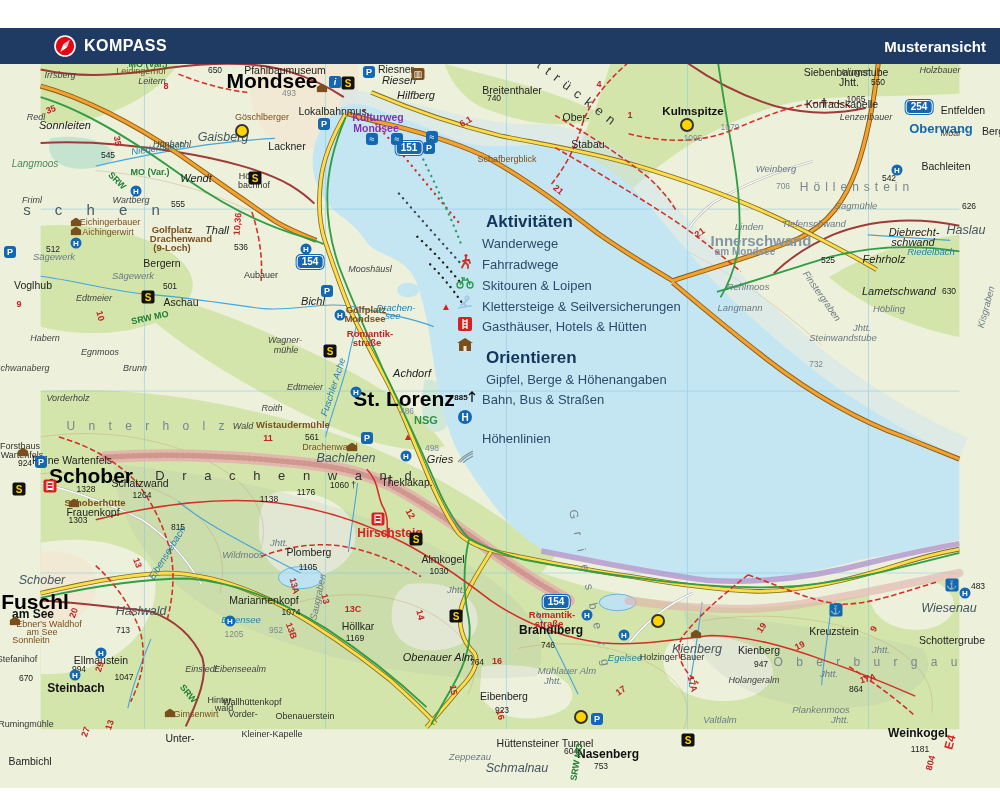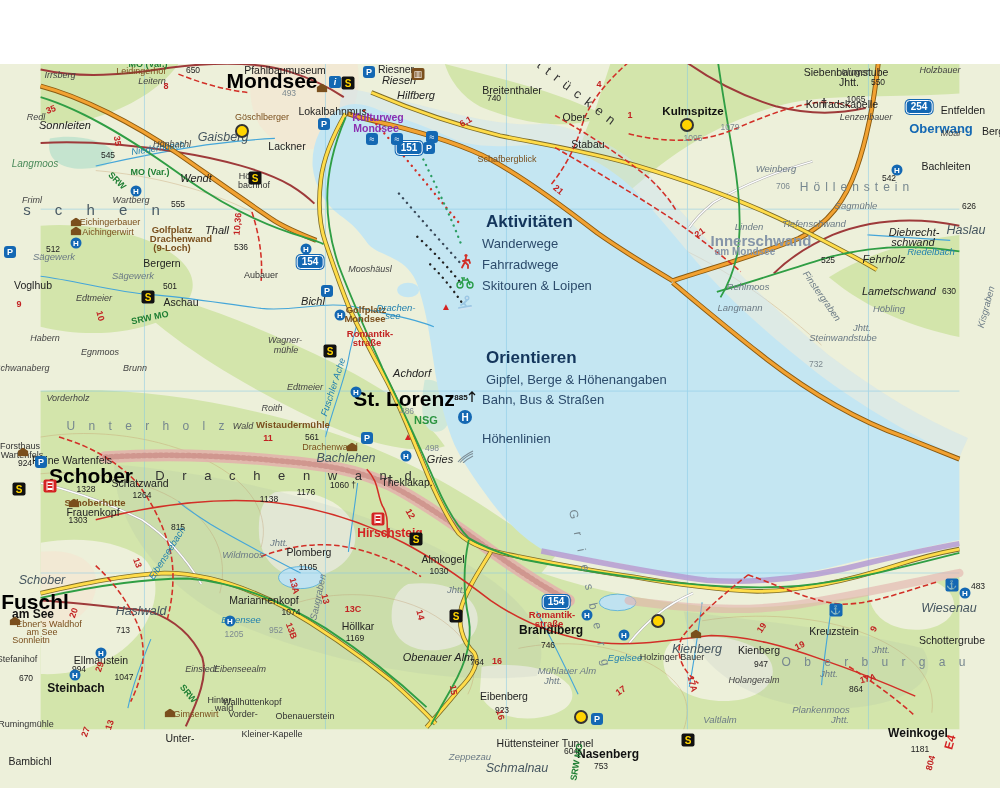--- a/index.html
+++ b/index.html
@@ -70,20 +70,31 @@
   .leg-txt{font-size:13px;color:#2c4b6b;white-space:nowrap;}
   .badge-h{width:14px;height:14px;background:#1468b3;color:#fff;border-radius:50%;
     font-size:10px;font-weight:bold;display:flex;align-items:center;justify-content:center;}
   .badge-885{font-size:8px;font-weight:bold;color:#111;display:flex;align-items:center;}
 </style>
 </head>
 <body>
 
 <div id="stage">
 
+  <div id="topbar">
+    <div class="brandwrap">
+      <svg width="22" height="22" viewBox="0 0 22 22">
+        <circle cx="11" cy="11" r="10" fill="#e30613" stroke="#fff" stroke-width="1.6"></circle>
+        <polygon points="11,3.5 13.4,11 11,18.5 8.6,11" fill="#fff" transform="rotate(38 11 11)"></polygon>
+        <polygon points="11,3.5 13.4,11 11,11 8.6,11" fill="#f8b6ba" transform="rotate(38 11 11)"></polygon>
+      </svg>
+      <span class="brand">KOMPASS</span>
+    </div>
+    <span class="muster">Musteransicht</span>
+  </div>
 
   <div id="map">
     <svg id="terrain" width="1000" height="724" viewBox="0 64 1000 788">
 
       <g fill="#d3e5ab" stroke="none">
         <path d="M0,64 L150,64 C130,92 95,112 60,122 C38,129 14,131 0,126 Z"></path>
         <path d="M620,64 L1000,64 L1000,96 C930,101 868,96 818,106 C758,119 700,151 660,186 C630,211 608,236 590,216 C572,191 586,150 605,110 Z"></path>
         <path d="M1000,250 C948,256 898,271 858,296 C900,331 950,351 1000,361 Z"></path>
         <path d="M80,300 C160,320 240,350 320,390 C380,420 420,450 440,480 C400,492 340,472 280,442 C200,402 120,352 80,300 Z"></path>
         <path d="M0,240 C60,236 118,250 148,274 C178,298 168,328 130,344 C90,360 40,360 0,350 Z"></path>
@@ -245,21 +256,21 @@
       <g fill="none" stroke-linecap="round" stroke-dasharray="0.1 6.5">
         <path d="M352,115 C385,150 420,195 458,240" stroke="#d22f27" stroke-width="2.6"></path>
         <path d="M408,150 C428,192 444,224 458,261" stroke="#2a9d62" stroke-width="2.6"></path>
         <path d="M390,205 C420,240 440,262 458,282" stroke="#3a4a5a" stroke-width="2.6"></path>
         <path d="M410,252 C432,272 446,289 458,303" stroke="#222" stroke-width="2.6"></path>
         <path d="M424,282 C442,300 451,313 458,323" stroke="#222" stroke-width="2.6"></path>
       </g>
     </svg>
 
     <div id="map-labels">
-        <span class="lbl el" style="left: 193px; top: 70px; text-align: center;">650</span>
+        <span class="lbl el" style="left: 215px; top: 70px; text-align: center;">650</span>
         <span class="lbl hami" style="left: 60px; top: 75px;">Irrsberg</span>
         <span class="lbl br" style="left: 141px; top: 71px;">Leidingerhof</span>
         <span class="lbl hami" style="left: 152px; top: 81px;">Leitern</span>
         <span class="lbl hami" style="left: 36px; top: 117px;">Redl</span>
         <span class="lbl vii" style="left: 65px; top: 125px;">Sonnleiten</span>
         <span class="lbl mars" style="left: 35px; top: 164px;">Langmoos</span>
         <span class="lbl wa" style="left: 158px; top: 148px; transform: translate(-50%, -50%) rotate(-8deg);">Niedernbach</span>
         <span class="lbl el" style="left: 108px; top: 155px;">545</span>
         <span class="lbl hami" style="left: 172px; top: 144px;">Hönbachl</span>
         <span class="lbl hami" style="left: 32px; top: 200px;">Friml</span>
@@ -453,21 +464,21 @@
         <span class="lbl rd" style="left: 549px; top: 624px;">straße</span>
         <span class="lbl wa" style="left: 625px; top: 658px;">Egelsee</span>
         <span class="lbl ham" style="left: 672px; top: 657px;">Holzinger Bauer</span>
         <span class="lbl el" style="left: 978px; top: 586px;">483</span>
         <span class="lbl area" style="left: 949px; top: 608px;">Wiesenau</span>
         <span class="lbl vi" style="left: 952px; top: 640px;">Schottergrube</span>
         <span class="lbl vi" style="left: 834px; top: 631px;">Kreuzstein</span>
         <span class="lbl area" style="left: 697px; top: 649px;">Kienberg</span>
         <span class="lbl vi" style="left: 759px; top: 650px;">Kienberg</span>
         <span class="lbl el" style="left: 761px; top: 664px;">947</span>
-        <span class="lbl spg" style="left: 868px; top: 662px; margin-left: 8px;">O b e r b u r g a u</span>
+        <span class="lbl spg" style="left: 868px; top: 662px;">O b e r b u r g a u</span>
         <span class="lbl hami" style="left: 754px; top: 680px;">Holangeralm</span>
         <span class="lbl gi" style="left: 881px; top: 650px;">Jhtt.</span>
         <span class="lbl el" style="left: 856px; top: 689px;">864</span>
         <span class="lbl gi" style="left: 829px; top: 674px;">Jhtt.</span>
         <span class="lbl gi" style="left: 821px; top: 710px;">Plankenmoos</span>
         <span class="lbl gi" style="left: 840px; top: 720px;">Jhtt.</span>
         <span class="lbl gi" style="left: 720px; top: 720px;">Valtlalm</span>
         <span class="lbl tmd" style="left: 918px; top: 733px;">Weinkogel</span>
         <span class="lbl el" style="left: 920px; top: 749px;">1181</span>
         <span class="lbl spg" style="left: 590px; top: 590px; transform: translate(-50%, -50%) rotate(78deg);">G r i e s b e r g</span>
@@ -606,21 +617,45 @@
               <g stroke="#9cc7e4" stroke-width="1.8" fill="none" stroke-linecap="round">
           <circle cx="10" cy="3" r="1.6" fill="#fff" stroke="#9cc7e4"></circle>
           <path d="M10,5 L7,8 L9,11 M7,8 L4,10 M2,13 L14,11"></path>
                 <path d="M2,14.6 L14,12.6" stroke="#cfe4f2"></path>
               </g>
             </svg>
         </span>
         <span class="leg-txt">Skitouren &amp; Loipen</span>
       </div>
 
-
+      <div class="leg-row" style="left:456px;top:297px">
+        <span class="leg-ic">
+          <svg width="14" height="14" viewBox="0 0 14 14">
+              <rect x="0" y="0" width="14" height="14" rx="2" fill="#d42222"></rect>
+          <g stroke="#fff" stroke-width="1.3">
+                <line x1="5" y1="2" x2="5" y2="12"></line>
+                <line x1="9" y1="2" x2="9" y2="12"></line>
+          <line x1="5" y1="4" x2="9" y2="4"></line>
+                <line x1="5" y1="7" x2="9" y2="7"></line>
+                <line x1="5" y1="10" x2="9" y2="10"></line>
+              </g>
+            </svg>
+        </span>
+        <span class="leg-txt">Klettersteige &amp; Seilversicherungen</span>
+      </div>
+
+      <div class="leg-row" style="left:456px;top:317px">
+        <span class="leg-ic">
+          <svg width="16" height="13" viewBox="0 0 16 13">
+              <polygon points="8,0 16,5 14,5 14,13 2,13 2,5 0,5" fill="#7a4f1d"></polygon>
+          <rect x="6.5" y="8" width="3" height="5" fill="#f4e9d8"></rect>
+            </svg>
+        </span>
+        <span class="leg-txt">Gasthäuser, Hotels &amp; Hütten</span>
+      </div>
 
       <div class="leg-head" style="left:486px;top:348px">Orientieren</div>
 
       <div class="leg-row" style="left:452px;top:370px">
         <span class="leg-ic" style="width:26px">
           <span class="badge-885">885</span>
           <svg width="8" height="12" viewBox="0 0 8 12">
               <path d="M4,1 L4,11 M1,4 L4,1 L7,4" stroke="#111" stroke-width="1.3" fill="none"></path>
             </svg>
         </span>

